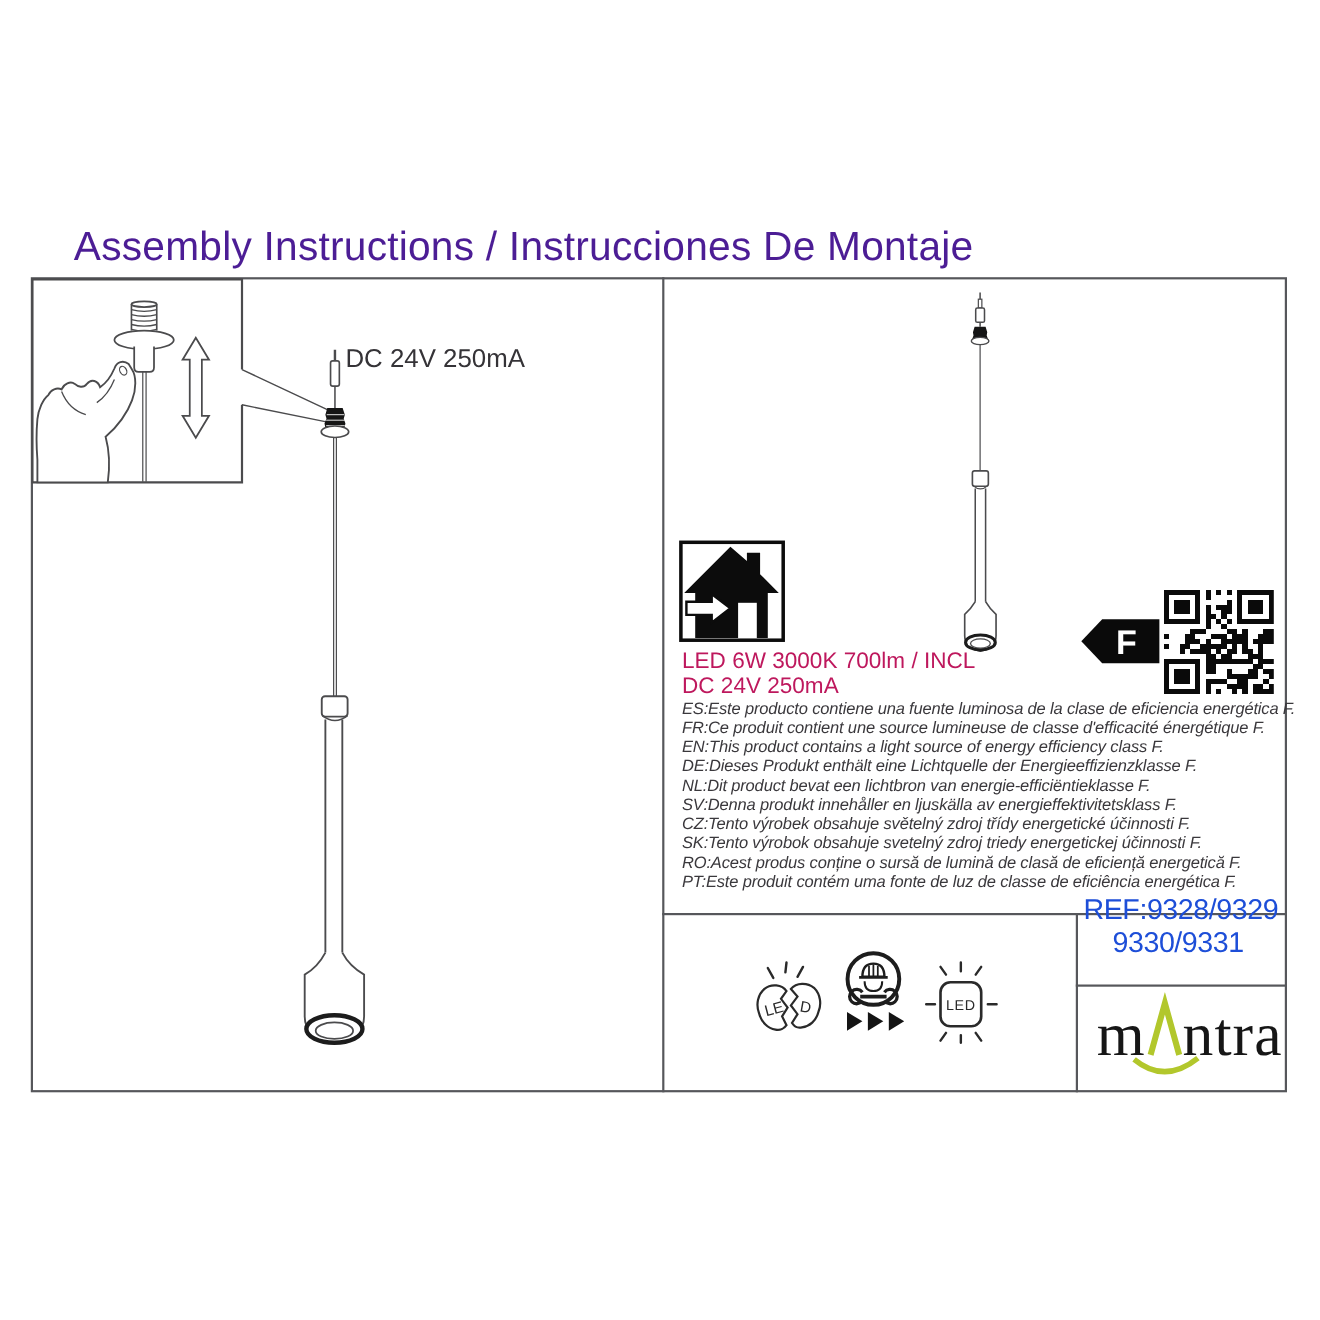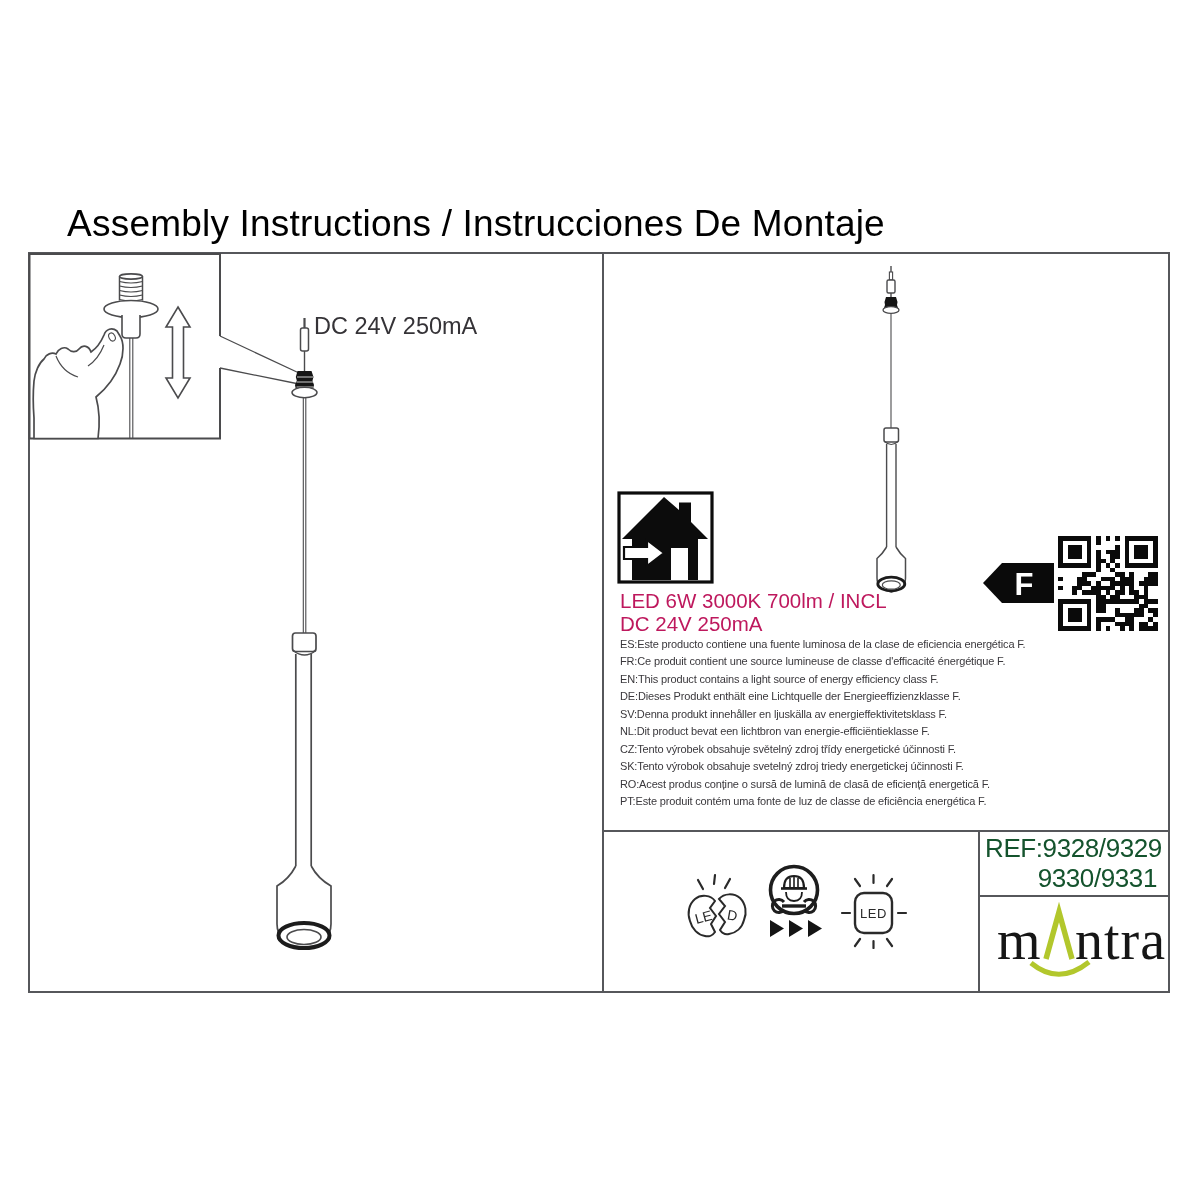--- a/index.html
+++ b/index.html
@@ -1,31 +1,31 @@
 <!DOCTYPE html>
 <html><head>
 <meta charset="utf-8">
 <style>
   html,body{margin:0;padding:0;background:#fff;}
   #stage{position:relative;width:1200px;height:1200px;background:#ffffff;overflow:hidden;
          font-family:"Liberation Sans",sans-serif;color:#2e2e2e;}
   .abs{position:absolute;}
   .title{left:0;top:203px;width:952px;text-align:center;font-size:37px;
-         color:#000000;letter-spacing:.2px;white-space:nowrap;}
+         color:#4c1d95;letter-spacing:.2px;white-space:nowrap;}
   .frame{left:28px;top:252px;width:1142px;height:741px;border:2px solid #56575b;box-sizing:border-box;}
   .divider{left:602px;top:252px;width:2px;height:741px;background:#56575b;}
   .hline-ref{left:602px;top:830px;width:568px;height:2px;background:#56575b;}
   .vline-ref{left:978px;top:830px;width:2px;height:163px;background:#56575b;}
   .hline-ref2{left:978px;top:895px;width:192px;height:2px;background:#56575b;}
   .dc-left{left:314px;top:313px;font-size:23.5px;color:#353337;white-space:nowrap;}
   .spec{left:620px;top:590px;font-size:20.5px;line-height:22.5px;color:#be185d;white-space:nowrap;}
-  .langs{left:620px;top:636px;font-size:11px;line-height:17.45px;letter-spacing:-.15px;
-         color:#3a383c;white-space:nowrap;}
-  .refbox{left:985px;top:834px;width:172px;text-align:right;font-size:26px;line-height:29.5px;
-          color:#14532d;letter-spacing:-.4px;white-space:nowrap;}
+  .langs{left:620px;top:636px;font-size:15px;line-height:17.45px;letter-spacing:-.15px;
+         color:#3a383c;white-space:nowrap;font-style:italic;}
+  .refbox{left:985px;top:812px;width:172px;text-align:center;font-size:26px;line-height:29.5px;
+          color:#1d4ed8;letter-spacing:-.4px;white-space:nowrap;}
   svg text{font-family:"Liberation Sans",sans-serif;}
   .serif-text{font-family:"Liberation Serif",serif;}
   .qr{shape-rendering:crispEdges;}
 </style>
 </head>
 <body>
 
 <div id="stage">
 
   <div class="abs title">Assembly Instructions / Instrucciones De Montaje</div>
@@ -129,22 +129,22 @@
   <div class="abs spec">
     <div>LED 6W 3000K 700lm / INCL</div>
     <div>DC 24V 250mA</div>
   </div>
 
   <div class="abs langs">
       <div>ES:Este producto contiene una fuente luminosa de la clase de eficiencia energética F.</div>
       <div>FR:Ce produit contient une source lumineuse de classe d'efficacité énergétique F.</div>
       <div>EN:This product contains a light source of energy efficiency class F.</div>
       <div>DE:Dieses Produkt enthält eine Lichtquelle der Energieeffizienzklasse F.</div>
+      <div>NL:Dit product bevat een lichtbron van energie-efficiëntieklasse F.</div>
       <div>SV:Denna produkt innehåller en ljuskälla av energieffektivitetsklass F.</div>
-      <div>NL:Dit product bevat een lichtbron van energie-efficiëntieklasse F.</div>
       <div>CZ:Tento výrobek obsahuje světelný zdroj třídy energetické účinnosti F.</div>
       <div>SK:Tento výrobok obsahuje svetelný zdroj triedy energetickej účinnosti F.</div>
       <div>RO:Acest produs conține o sursă de lumină de clasă de eficiență energetică F.</div>
       <div>PT:Este produit contém uma fonte de luz de classe de eficiência energética F.</div>
     </div>
 
   <svg class="abs" style="left:982px;top:560px;" width="74" height="46" viewBox="0 0 74 46">
     <path d="M1,23 L20,3 L72,3 L72,43 L20,43 Z" fill="#0a0a0a"></path>
     <text x="42" y="34.5" text-anchor="middle" font-size="31" font-weight="bold" fill="#ffffff">F</text>
   </svg>

